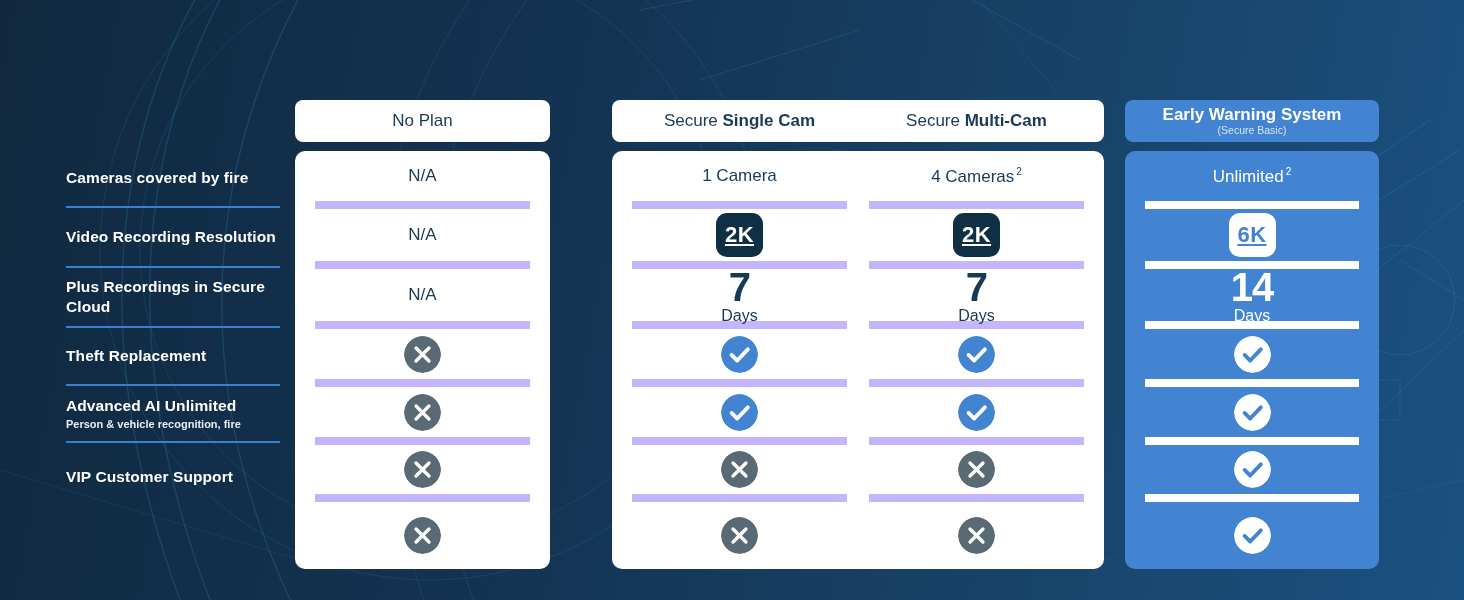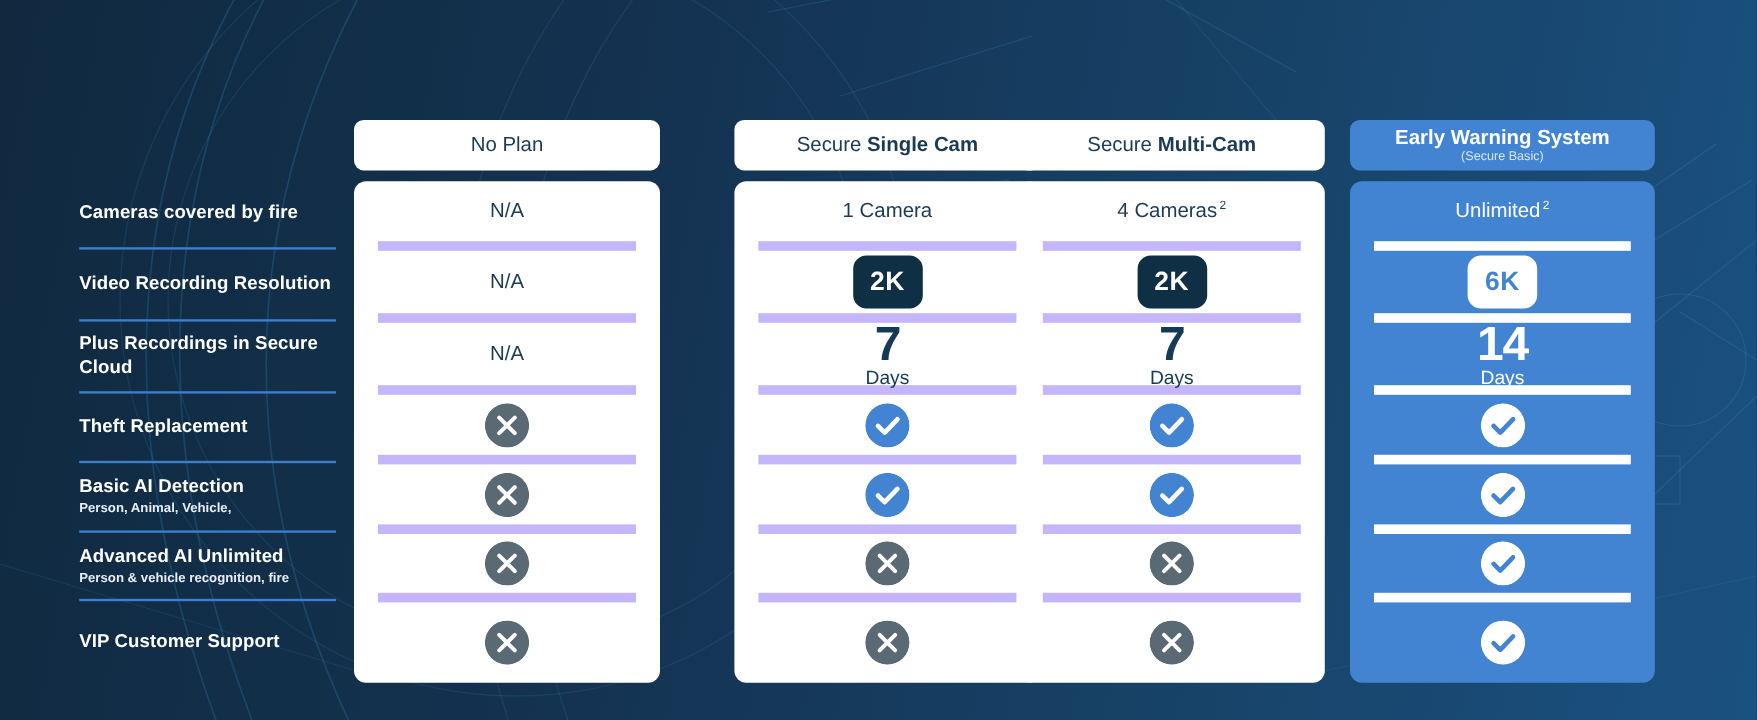--- a/index.html
+++ b/index.html
@@ -68,23 +68,23 @@
     border-bottom:8px solid #c4b5fd;box-sizing:border-box;
   }
   .cell:last-child{border-bottom:none;}
   .col.c4 .cell{border-bottom-color:#ffffff;}
 
   .na,.plain{color:#1b3a55;font-size:17px;}
   .col.c4 .na,.col.c4 .plain{color:#ffffff;}
   .sup{font-size:10px;vertical-align:super;margin-left:2px;}
 
   .badge{
-    width:58px;height:44px;border-radius:11px;background:#0f2f45;
+    width:47px;height:44px;border-radius:11px;background:#0f2f45;
     color:#ffffff;font-size:22px;font-weight:bold;
-    display:flex;align-items:center;justify-content:center;letter-spacing:.5px;
+    display:flex;align-items:center;justify-content:center;letter-spacing:.5px;text-decoration:underline;
   }
   .col.c4 .badge{background:#ffffff;color:#4384d2;}
 
   .daysbox{display:flex;flex-direction:column;align-items:center;line-height:1;}
   .daysbox .dnum{font-size:40px;font-weight:bold;color:#143a56;letter-spacing:-1px;}
   .daysbox .dlbl{font-size:16px;color:#143a56;margin-top:1px;}
   .col.c4 .daysbox .dnum,.col.c4 .daysbox .dlbl{color:#ffffff;}
 
   .ic{width:37px;height:37px;border-radius:50%;display:block;}
 </style>
@@ -134,24 +134,20 @@
       </div>
       <div class="lrow" style="height: 60px;">
         <div class="lt">Video Recording Resolution</div>
       </div>
       <div class="lrow" style="height: 60px;">
         <div class="lt">Plus Recordings in Secure Cloud</div>
       </div>
       <div class="lrow" style="height: 58px;">
         <div class="lt">Theft Replacement</div>
       </div>
-      <div class="lrow" style="height: 58px;">
-        <div class="lt">Basic AI Detection</div>
-        <div class="lsub">Person, Animal, Vehicle,</div>
-      </div>
       <div class="lrow" style="height: 57px;">
         <div class="lt">Advanced AI Unlimited</div>
         <div class="lsub">Person &amp; vehicle recognition, fire</div>
       </div>
       <div class="lrow" style="height: 67px;">
         <div class="lt">VIP Customer Support</div>
       </div>
     </div>
 
   <div id="cols">

